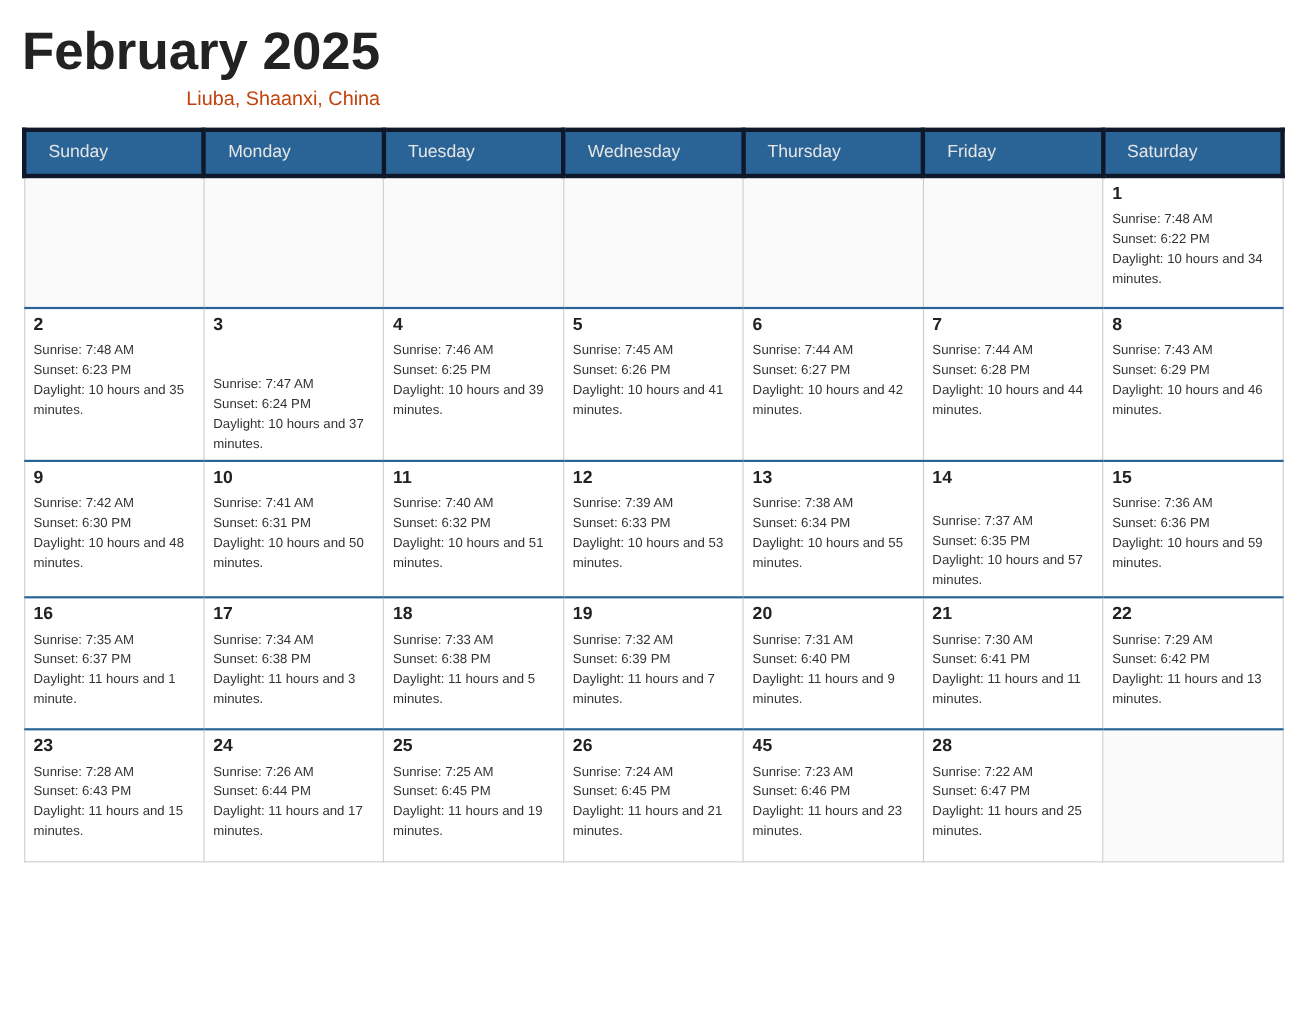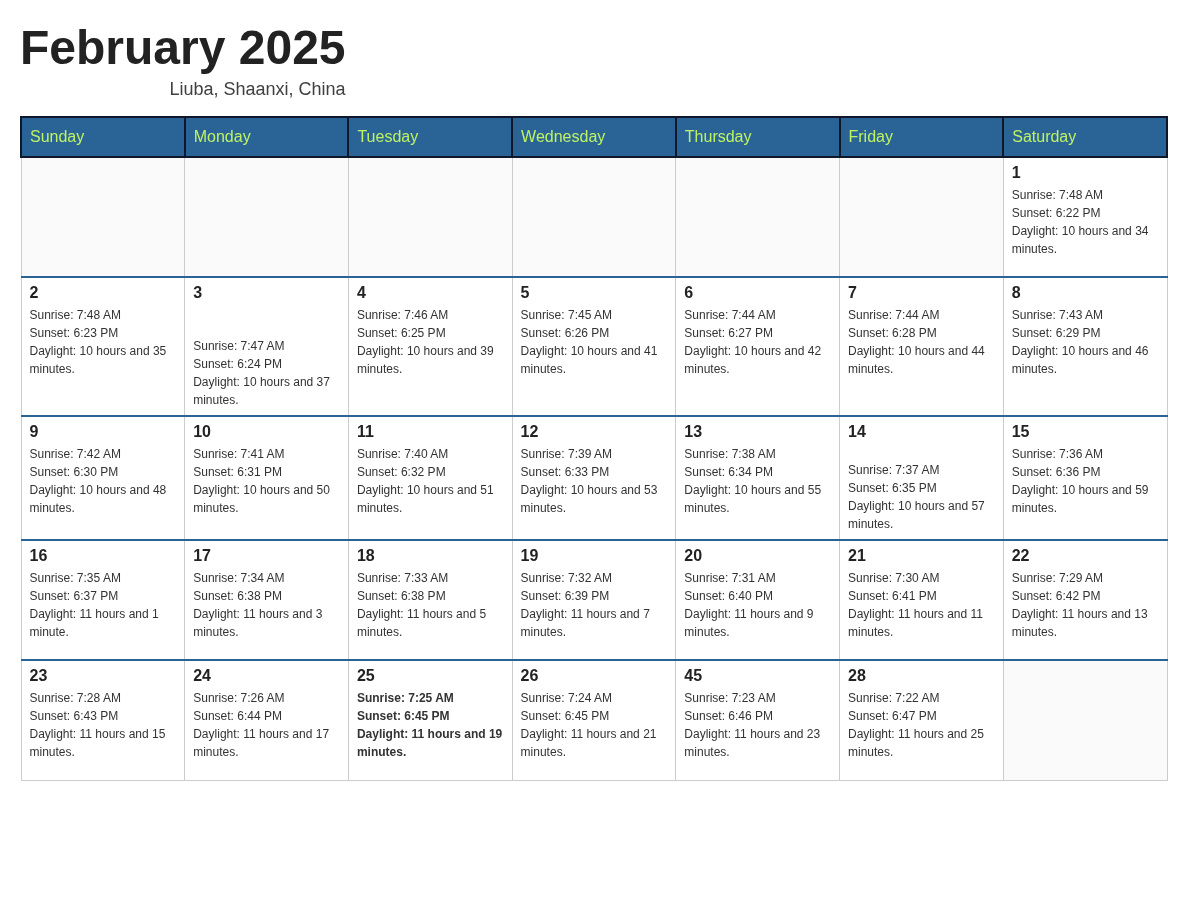--- a/index.html
+++ b/index.html
@@ -41,36 +41,36 @@
     .title-area {
       text-align: right;
     }
     .month-title {
       font-size: 48px;
       font-weight: bold;
       color: #222;
     }
     .subtitle {
       font-size: 18px;
-      color: #404040;
+      color: #c2410c;
       margin-top: 4px;
     }
     .calendar {
       width: 100%;
       border-collapse: collapse;
       border: 1px solid #ccc;
     }
     .calendar th {
       background-color: #2a6496;
-      color: #bef264;
-      padding: 10px 8px;
+      color: #e5e5e5;
+      padding: 10px 20px;
       text-align: left;
       font-size: 16px;
       font-weight: normal;
-      border: 2px solid #0f172a;
+      border: 4px solid #0f172a;
     }
     .calendar td {
       vertical-align: top;
       border: 1px solid #ccc;
       padding: 6px 8px;
       width: 14.28%;
       min-height: 110px;
       height: 120px;
       font-size: 12px;
       color: #333;
@@ -271,21 +271,21 @@
 Daylight: 11 hours and 15 minutes.</div>
         </td>
         <td>
           <span class="day-num">24</span>
           <div class="day-info" style="white-space: pre-line;">Sunrise: 7:26 AM
 Sunset: 6:44 PM
 Daylight: 11 hours and 17 minutes.</div>
         </td>
         <td>
           <span class="day-num">25</span>
-          <div class="day-info" style="white-space: pre-line; font-weight: bold;">Sunrise: 7:25 AM
+          <div class="day-info" style="white-space: pre-line;">Sunrise: 7:25 AM
 Sunset: 6:45 PM
 Daylight: 11 hours and 19 minutes.</div>
         </td>
         <td>
           <span class="day-num">26</span>
           <div class="day-info" style="white-space: pre-line;">Sunrise: 7:24 AM
 Sunset: 6:45 PM
 Daylight: 11 hours and 21 minutes.</div>
         </td>
         <td>

